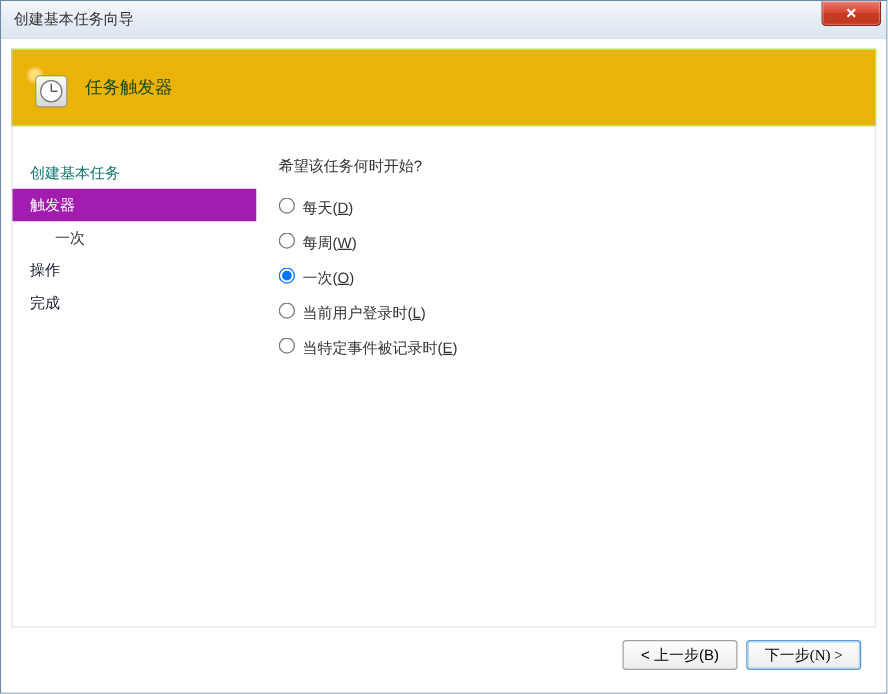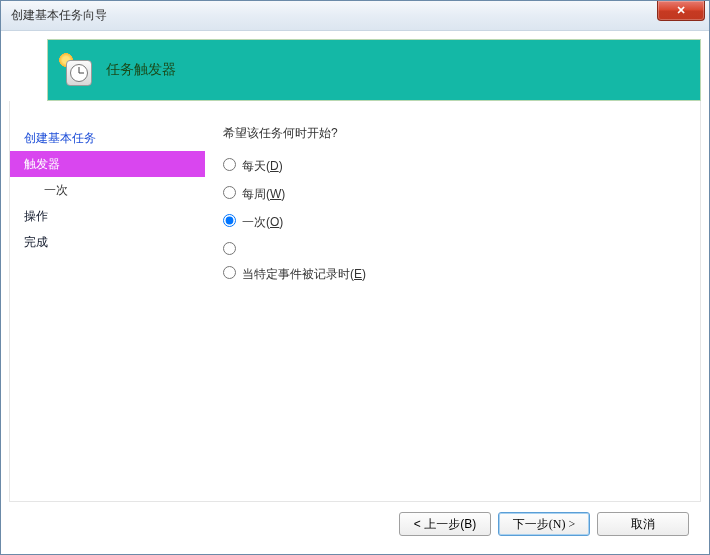--- a/index.html
+++ b/index.html
@@ -52,28 +52,27 @@
     box-shadow: inset 0 0 0 1px rgba(255,255,255,0.25);
   }
   .content-frame {
     flex: 1;
     display: flex;
     flex-direction: column;
     padding: 8px 8px 8px 8px;
     background: #fff;
   }
   .header-panel {
-    background: #14b8a6;
+    background: #eab308;
     border: 1px solid #b9d8b2;
     height: 62px;
     display: flex;
     align-items: center;
     padding: 0 12px;
     gap: 14px;
-    margin-left: 38px;
   }
   .header-icon {
     width: 32px;
     height: 32px;
     position: relative;
   }
   .clock-body {
     width: 26px; height: 26px;
     border-radius: 4px;
     background: linear-gradient(to bottom,#fafafa,#d8d8d8);
@@ -112,26 +111,26 @@
     border-right: 1px solid #e5e5e5;
     border-bottom: 1px solid #e5e5e5;
     position: relative;
   }
   .sidebar {
     width: 195px;
     padding-top: 24px;
   }
   .sidebar-item {
     padding: 4px 10px 4px 14px;
-    color: #1d4ed8;
+    color: #0f766e;
     cursor: pointer;
     line-height: 18px;
   }
   .sidebar-item.selected {
-    background: #d946ef;
+    background: #a21caf;
     color: #fff;
   }
   .sidebar-item.sub {
     padding-left: 34px;
     color: #333;
   }
   .sidebar-item.plain {
     color: #0f172a;
   }
   .main {
@@ -225,28 +224,28 @@
             <label class="radio-row">
               <input type="radio" name="trigger" style="">
               <span>每周(<span class="mnemonic">W</span>)</span>
             </label>
             <label class="radio-row">
               <input type="radio" name="trigger" checked="" style="">
               <span>一次(<span class="mnemonic">O</span>)</span>
             </label>
             <label class="radio-row">
               <input type="radio" name="trigger" style="">
+              <span>当前用户登录时(<span class="mnemonic">L</span>)</span>
             </label>
             <label class="radio-row">
               <input type="radio" name="trigger" style="">
               <span>当特定事件被记录时(<span class="mnemonic">E</span>)</span>
             </label>
           </div>
       </div>
     </div>
 
     <div class="button-bar">
       <button class="btn">&lt; 上一步(B)</button>
       <button class="btn default-btn">下一步(N) &gt;</button>
-      <button class="btn">取消</button>
     </div>
   </div>
 </div>
 
 </body></html>

